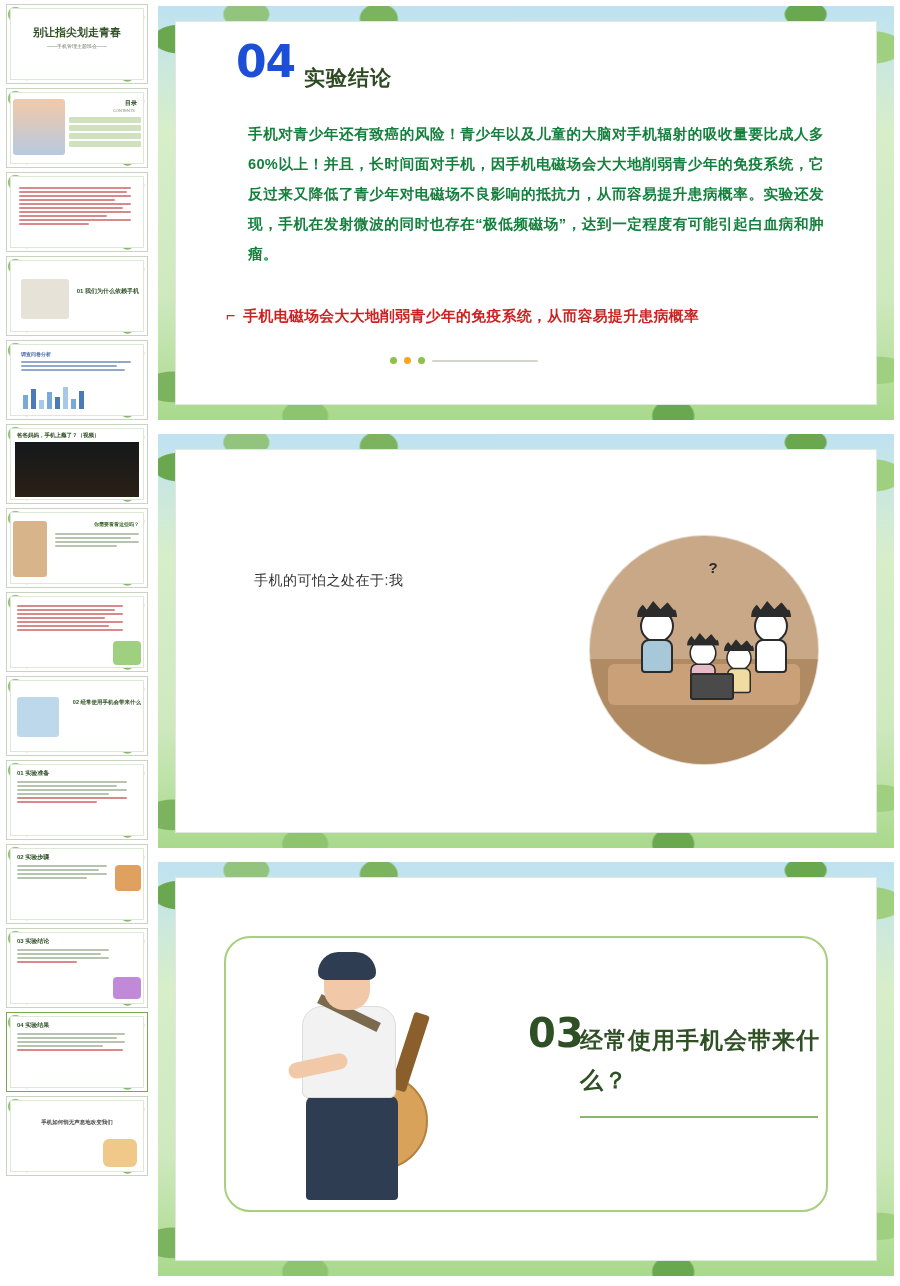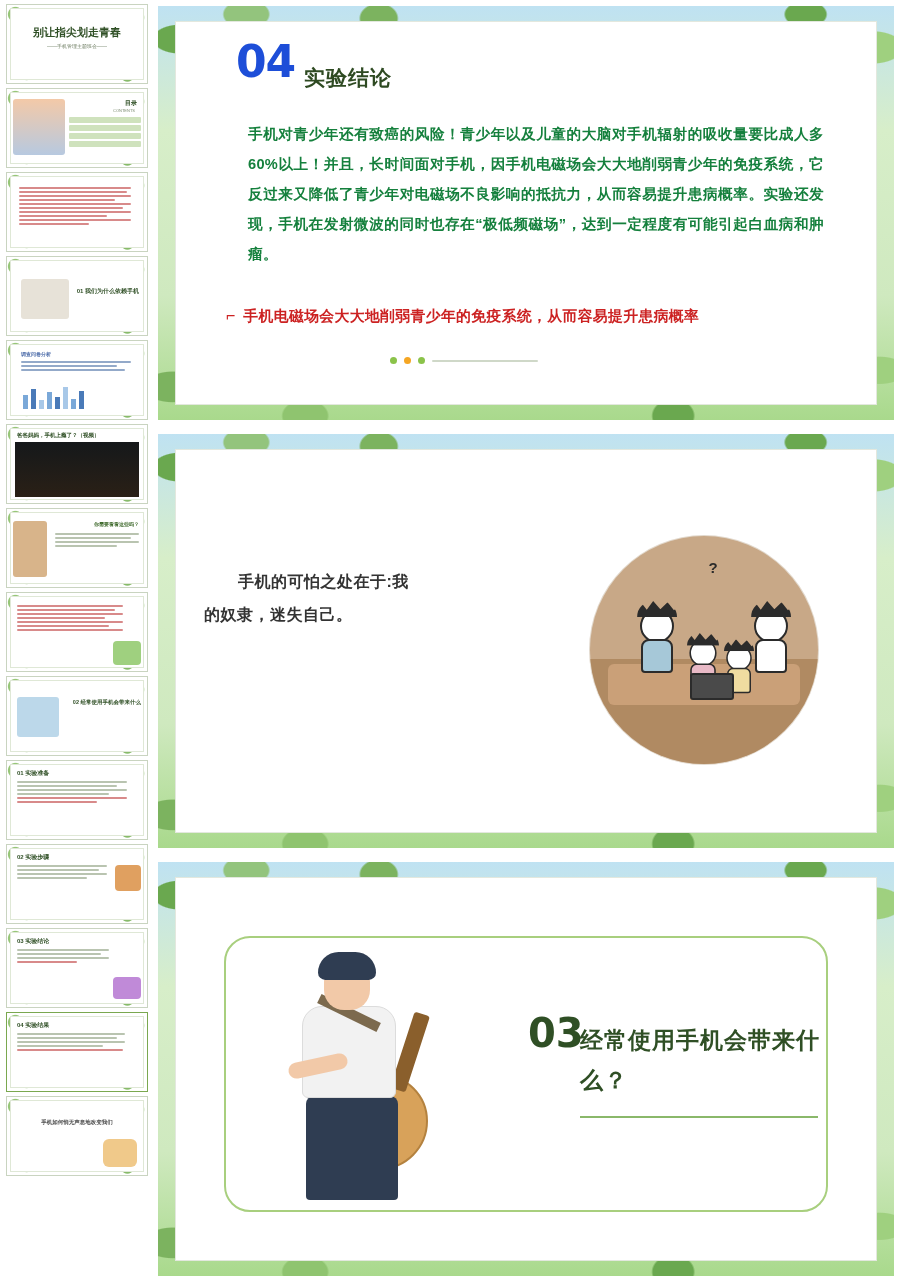--- a/index.html
+++ b/index.html
@@ -146,23 +146,23 @@
   .s1-dots {
     position: absolute; left: 214px; bottom: 40px;
     display: flex; align-items: center; gap: 7px;
   }
   .s1-dots .d { width: 7px; height: 7px; border-radius: 50%; background: #8bc34a; }
   .s1-dots .d.o { background: #f5a623; }
   .s1-dots .bar { width: 106px; height: 2px; background: #cfd8c8; border-radius: 2px; }
 
   
   .s2-text {
-    position: absolute; left: 28px; top: 116px; width: 300px;
-    font-size: 16px; line-height: 2.05; color: #333333;
-    font-weight: bold; letter-spacing: .5px;
+    position: absolute; left: 44px; top: 116px; width: 300px;
+    font-size: 14px; line-height: 2.05; color: #333333;
+    font-weight: normal; letter-spacing: .5px;
   }
   .s2-text .first { padding-left: 34px; }
   .s2-circle {
     position: absolute; right: 58px; top: 86px;
     width: 228px; height: 228px; border-radius: 50%;
     overflow: hidden;
     background: #c8a887;
     box-shadow: 0 0 0 1px #e2d9cd;
   }
   .s2-circle .floor {
@@ -459,21 +459,20 @@
           <span class="bar"></span>
         </div>
       </div>
     </div>
 
     <div class="slide">
       <div class="slide-frame"></div>
       <div class="slide-inner">
         <div class="s2-text">
           <div class="first">手机的可怕之处在于:我</div>
-          <div>的奴隶，迷失自己。</div>
         </div>
         <div class="s2-circle">
           <div class="floor"></div>
           <div class="sofa"></div>
           <div class="qmark">?</div>
           <div class="fig f1" style="left:22%;top:32%;">
             <div class="head">
                 <div class="hair"></div>
               </div>
             <div class="body"></div>

